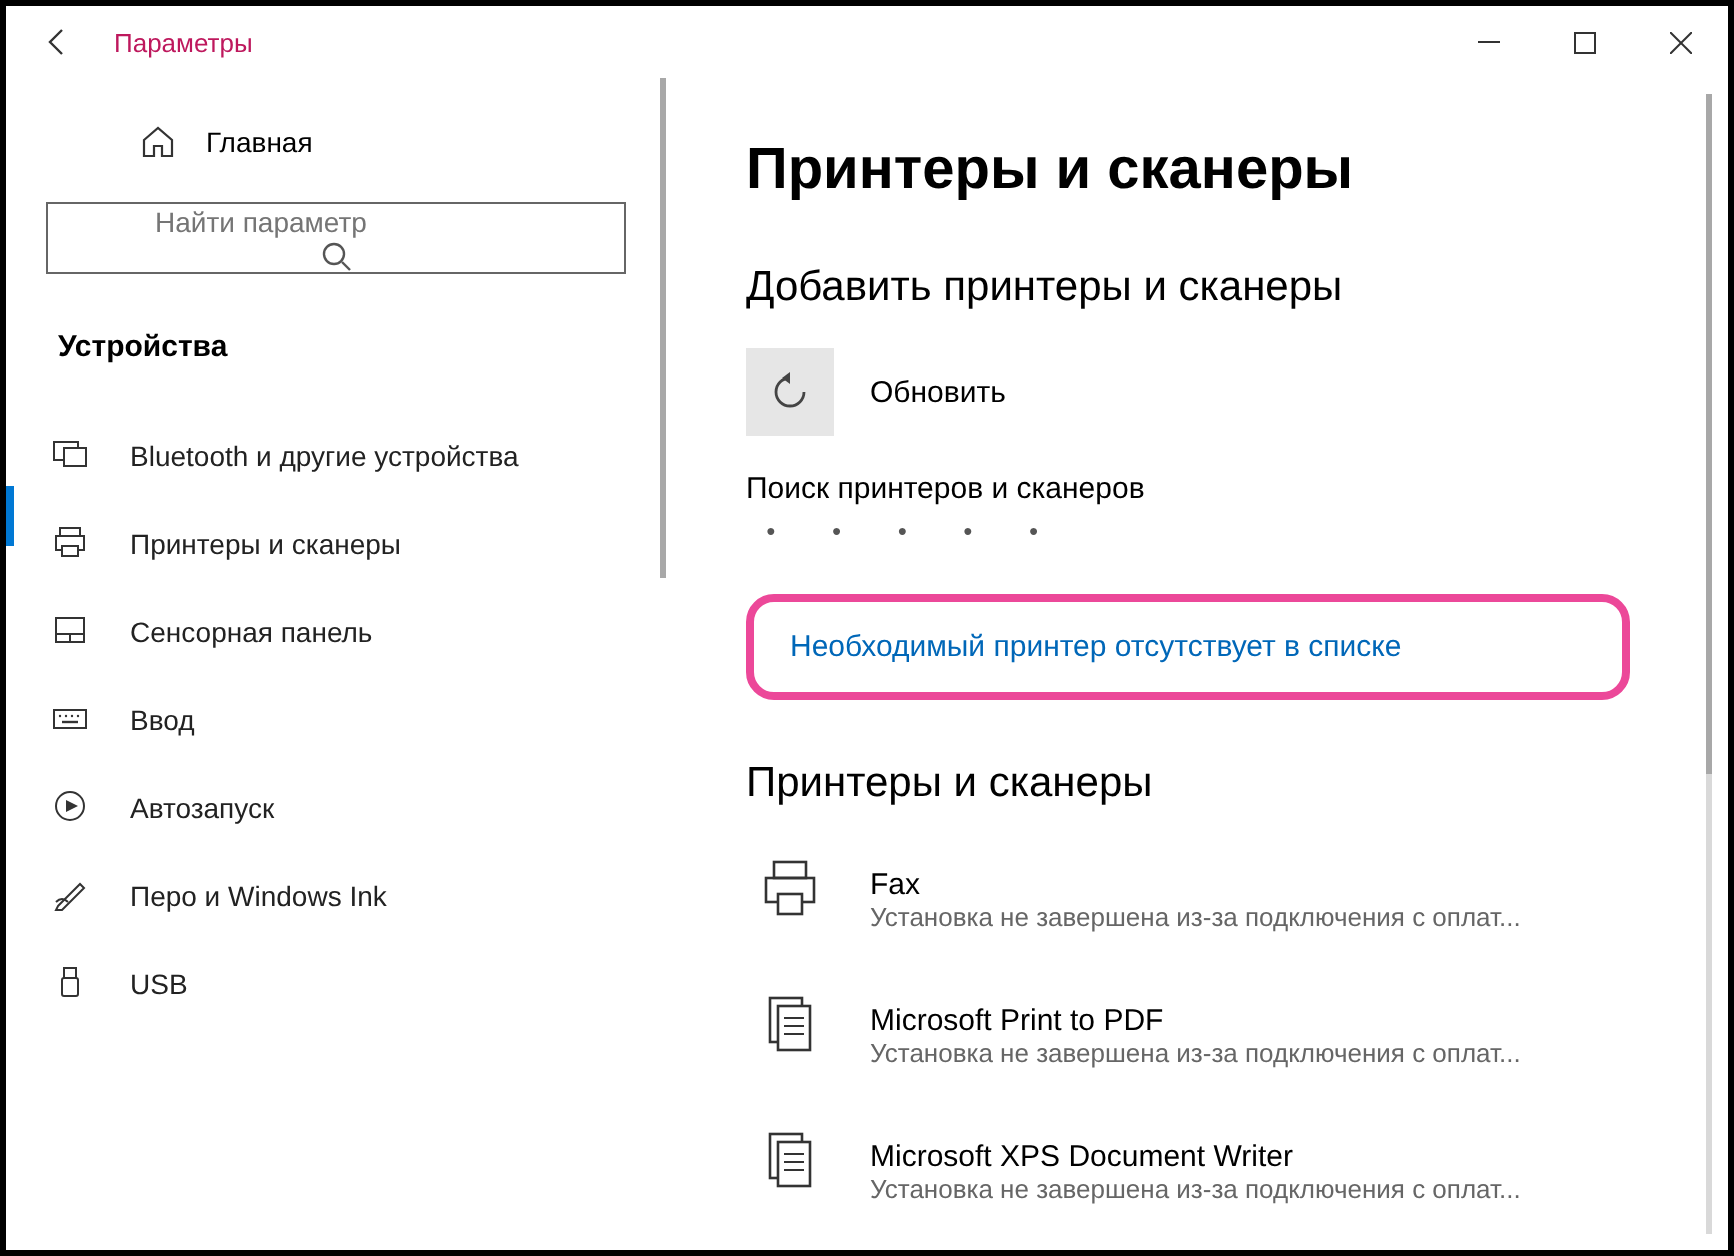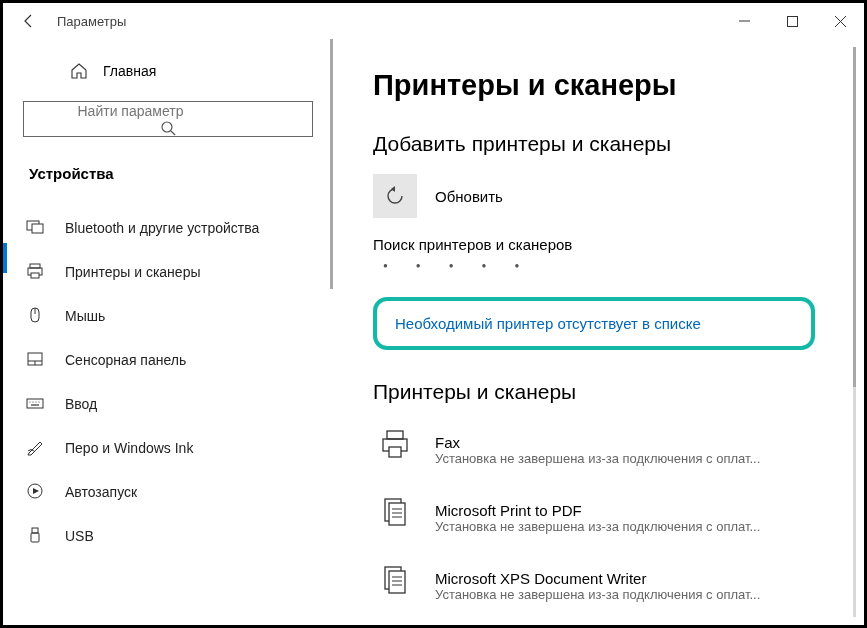--- a/index.html
+++ b/index.html
@@ -1,20 +1,20 @@
 <!DOCTYPE html>
 <html><head>
   <meta charset="utf-8">
   <style>
     * { box-sizing: border-box; margin: 0; padding: 0; font-family: "Segoe UI", Arial, sans-serif; }
     body { background: #fff; width: 867px; height: 628px; overflow: hidden; border: 3px solid #000; position: relative; }
 
     .titlebar { height: 36px; display: flex; align-items: center; padding: 0 0 0 18px; }
     .back-btn { width: 28px; font-size: 17px; color: #333; display:flex; align-items:center; cursor: pointer; }
-    .app-title { font-size: 13px; color: #404040; margin-left: 8px; }
+    .app-title { font-size: 13px; color: #be185d; margin-left: 8px; }
     .win-controls { margin-left: auto; display: flex; }
     .win-btn { width: 48px; height: 36px; display:flex; align-items:center; justify-content:center; font-size: 12px; color: #333; cursor:pointer; }
 
     .content { display: flex; height: calc(100% - 36px); }
 
     .sidebar { width: 330px; flex-shrink: 0; padding-top: 14px; position: relative; }
     .home-link { display: flex; align-items: center; gap: 14px; padding: 6px 22px; font-size: 14px; height: 36px; margin-left: 44px; }
     .search-box { margin: 12px 20px; border: 1px solid #666; height: 36px; display:flex; align-items:center; padding: 0 12px; flex-direction: column; }
     .search-box input { border:none; outline:none; flex:1; font-size:14px; background:transparent; }
     .search-icon { color:#555; }
@@ -29,21 +29,21 @@
     .page-title { font-size: 29px; font-weight: 600; margin-bottom: 30px; }
     .sub-title { font-size: 21px; font-weight: 500; margin: 0 0 18px 0; }
 
     .refresh-row { display:flex; align-items:center; gap: 18px; margin-bottom: 18px; }
     .refresh-btn { width: 44px; height: 44px; background:#e6e6e6; display:flex; align-items:center; justify-content:center; font-size: 20px; cursor:pointer; }
     .refresh-label { font-size: 15px; }
 
     .searching { font-size: 15px; margin-bottom: 4px; }
     .dots { display:flex; gap: 28px; padding-left: 10px; color:#555; font-size: 8px; height: 16px; align-items:center; margin-bottom: 24px; }
 
-    .missing-link { border: 4px solid #14b8a6; border-radius: 14px; padding: 14px 18px; color: #0067b8; font-size: 15px; display:inline-block; cursor:pointer; margin-bottom: 30px; width: 90%; }
+    .missing-link { border: 4px solid #ec4899; border-radius: 14px; padding: 14px 18px; color: #0067b8; font-size: 15px; display:inline-block; cursor:pointer; margin-bottom: 30px; width: 90%; }
 
     .printer-row { display:flex; align-items:flex-end; gap: 18px; margin-bottom: 24px; }
     .printer-icon { width: 44px; height: 44px; display:flex; align-items:center; justify-content:center; }
     .printer-text { flex:1; overflow:hidden; }
     .printer-name { font-size: 15px; }
     .printer-status { font-size: 13px; color:#666; white-space:nowrap; overflow:hidden; text-overflow: ellipsis; max-width: 380px; }
     .scroll-thumb-sidebar { position:absolute; right:0px; top:0; width:3px; height:250px; background:#a8a8a8; }
     .scroll-thumb-main { position:absolute; right:8px; top:8px; width:3px; height:340px; background:#a8a8a8; }
     .main-scroll-track { position:absolute; right:8px; top:8px; bottom:8px; width:3px; background:#d9d9d9; }
 
@@ -116,29 +116,20 @@
       <span class="nav-icon">
         <svg width="18" height="18" viewBox="0 0 18 18">
             <rect x="4" y="2" width="10" height="4" stroke="#333" fill="none"></rect>
             <rect x="2" y="6" width="14" height="7" stroke="#333" fill="none"></rect>
             <rect x="5" y="11" width="8" height="5" stroke="#333" fill="#fff"></rect>
           </svg>
       </span>
       <span>Принтеры и сканеры</span>
     </div>
 
-    <div class="nav-item">
-      <span class="nav-icon">
-        <svg width="18" height="18" viewBox="0 0 18 18">
-            <rect x="5" y="2" width="8" height="14" rx="4" stroke="#333" fill="none"></rect>
-            <line x1="9" y1="2" x2="9" y2="8" stroke="#333"></line>
-          </svg>
-      </span>
-      <span>Мышь</span>
-    </div>
 
     <div class="nav-item">
       <span class="nav-icon">
         <svg width="18" height="18" viewBox="0 0 18 18">
             <rect x="2" y="3" width="14" height="12" stroke="#333" fill="none"></rect>
             <line x1="2" y1="11" x2="16" y2="11" stroke="#333"></line>
             <line x1="9" y1="11" x2="9" y2="15" stroke="#333"></line>
           </svg>
       </span>
       <span>Сенсорная панель</span>
@@ -154,35 +145,35 @@
             <circle cx="13" cy="8" r="0.6" fill="#333"></circle>
             <line x1="5" y1="11" x2="13" y2="11" stroke="#333" stroke-width="1.2"></line>
           </svg>
       </span>
       <span>Ввод</span>
     </div>
 
     <div class="nav-item">
       <span class="nav-icon">
         <svg width="18" height="18" viewBox="0 0 18 18">
+            <circle cx="9" cy="9" r="7" stroke="#333" fill="none"></circle>
+            <polygon points="7,6 13,9 7,12" fill="#333"></polygon>
+          </svg>
+      </span>
+      <span>Автозапуск</span>
+    </div>
+
+    <div class="nav-item">
+      <span class="nav-icon">
+        <svg width="18" height="18" viewBox="0 0 18 18">
             <path d="M3 15 L14 4 L16 6 L5 17 L2 17 Z" stroke="#333" fill="none"></path>
             <path d="M2 13 Q5 10 8 13" stroke="#333" fill="none"></path>
           </svg>
       </span>
       <span>Перо и Windows Ink</span>
-    </div>
-
-    <div class="nav-item">
-      <span class="nav-icon">
-        <svg width="18" height="18" viewBox="0 0 18 18">
-            <circle cx="9" cy="9" r="7" stroke="#333" fill="none"></circle>
-            <polygon points="7,6 13,9 7,12" fill="#333"></polygon>
-          </svg>
-      </span>
-      <span>Автозапуск</span>
     </div>
 
     <div class="nav-item">
       <span class="nav-icon">
         <svg width="18" height="18" viewBox="0 0 18 18">
             <rect x="6" y="2" width="6" height="5" stroke="#333" fill="none"></rect>
             <rect x="5" y="7" width="8" height="9" rx="1" stroke="#333" fill="none"></rect>
           </svg>
       </span>
       <span>USB</span>

